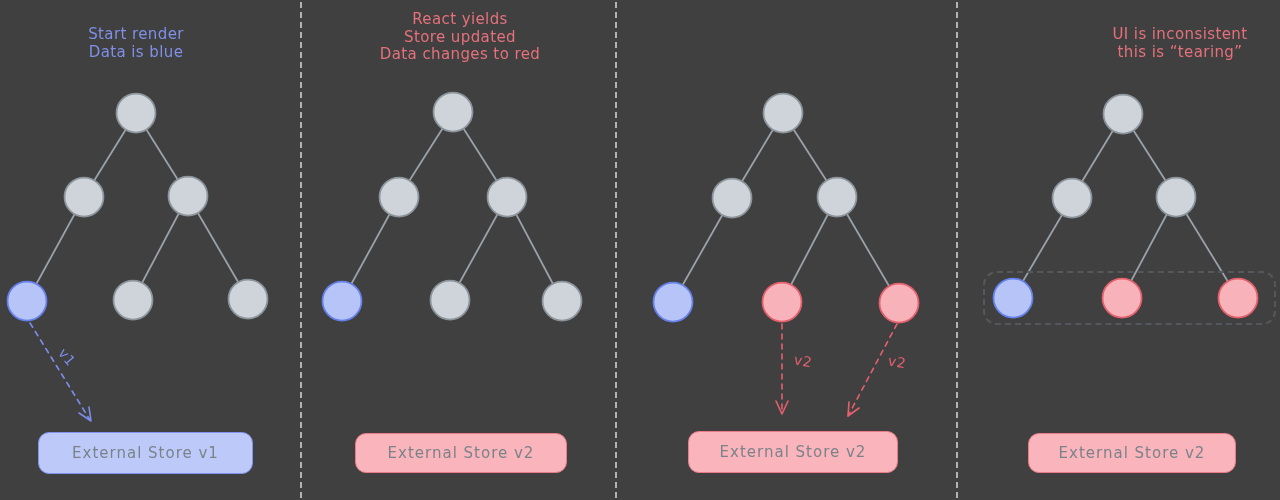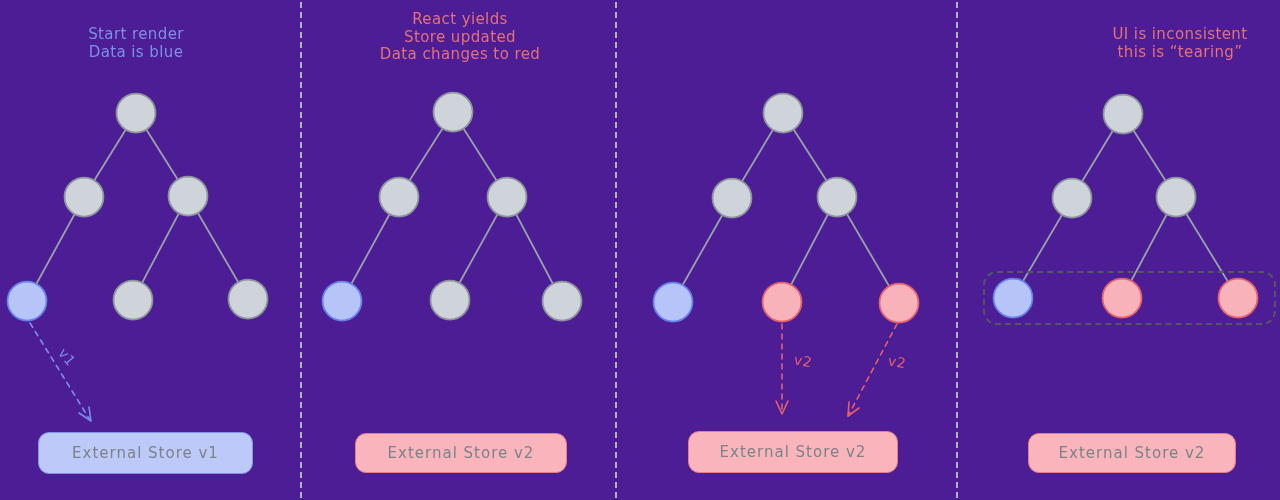--- a/index.html
+++ b/index.html
@@ -1,20 +1,20 @@
 <!DOCTYPE html>
 <html style="--node-gray-fill: #ced4d9; --node-gray-stroke: #8b939b; --node-blue-fill: #b6c4f7; --node-blue-stroke: #6580ea; --node-red-fill: #f7b3b9; --node-red-stroke: #e4606d; --edge-stroke: #9aa1a8; --title-blue: #7f90e6; --title-red: #e4717b; --arrow-blue: #7b8de8; --arrow-red: #e4606d; --store-blue-fill: #bdcaf9; --store-blue-border: #8193ee; --store-red-fill: #f9b5bb; --store-red-border: #e87d87; --store-text: #7b828a; --separator: #b0b4b9; --highlight-border: #54585d;"><head>
 <meta charset="utf-8">
 <style>
   html, body { margin: 0; padding: 0; background: #ffffff; }
   #canvas {
     position: relative;
     width: 1280px;
     height: 500px;
-    background: #4c1d95;
+    background: #404040;
     overflow: hidden;
     font-family: "DejaVu Sans", "Liberation Sans", sans-serif;
   }
   .separator {
     position: absolute;
     top: 2px;
     bottom: 2px;
     width: 0;
     border-left: 2px dashed var(--separator, #b0b4b9);
   }

